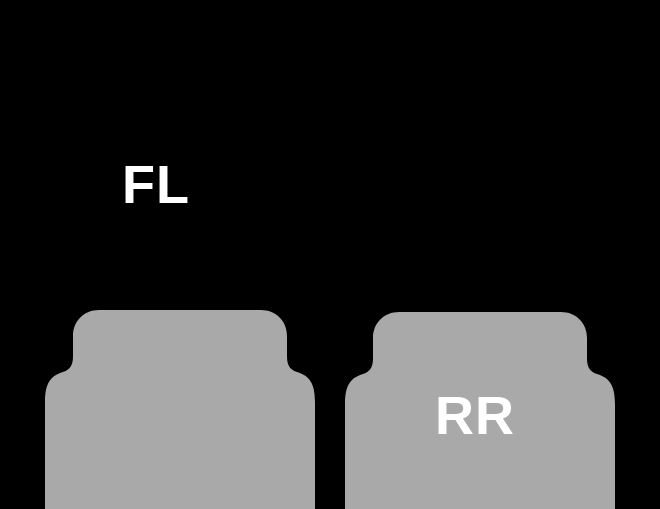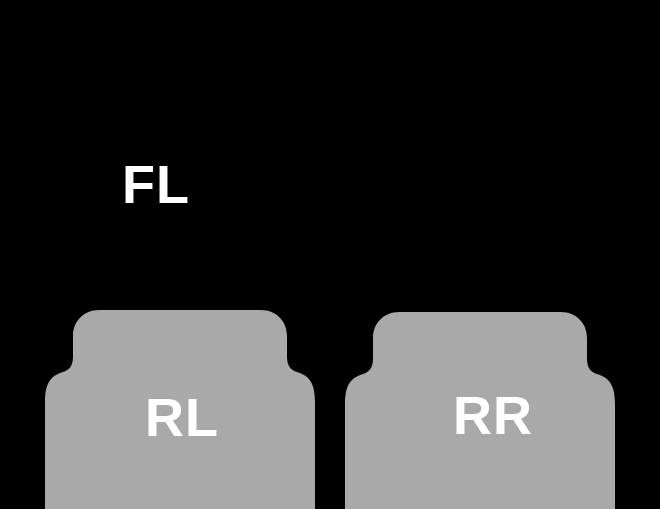--- a/index.html
+++ b/index.html
@@ -22,21 +22,21 @@
     font-weight: 700;
     font-size: 54px;
     letter-spacing: 1px;
     color: var(--label-text, #ffffff);
     white-space: nowrap;
     user-select: none;
   }
   .front-label-left  { left: 156px; top: 184px; }
   .front-label-right { left: 506px; top: 184px; }
   .rear-label-left   { left: 182px; top: 417px; }
-  .rear-label-right  { left: 493px; top: 415px; }
+  .rear-label-right  { left: 475px; top: 415px; }
 
   .rear-mat {
     position: absolute;
     width: 270px;
     height: 200px;
   }
   .rear-mat-left  { left: 45px;  top: 310px; }
   .rear-mat-right { left: 345px; top: 312px; }
   .rear-mat svg {
     display: block;
@@ -65,21 +65,20 @@
                C 28,11 39,0 54,0
                L 216,0
                C 231,0 242,11 242,26
                L 242,46
                C 242,54 244,59.5 252,62
                C 265,66 270,74 270,92
                L 270,200
                Z"></path>
     </svg>
   </div>
-  <span class="mat-label rear-label-left">RL</span>
 
   <div class="rear-mat rear-mat-right">
     <svg viewBox="0 0 270 200" preserveAspectRatio="none" aria-hidden="true">
       <path d="M 0,200
                L 0,92
                C 0,74 5,66 18,62
                C 26,59.5 28,54 28,46
                L 28,26
                C 28,11 39,0 54,0
                L 216,0

